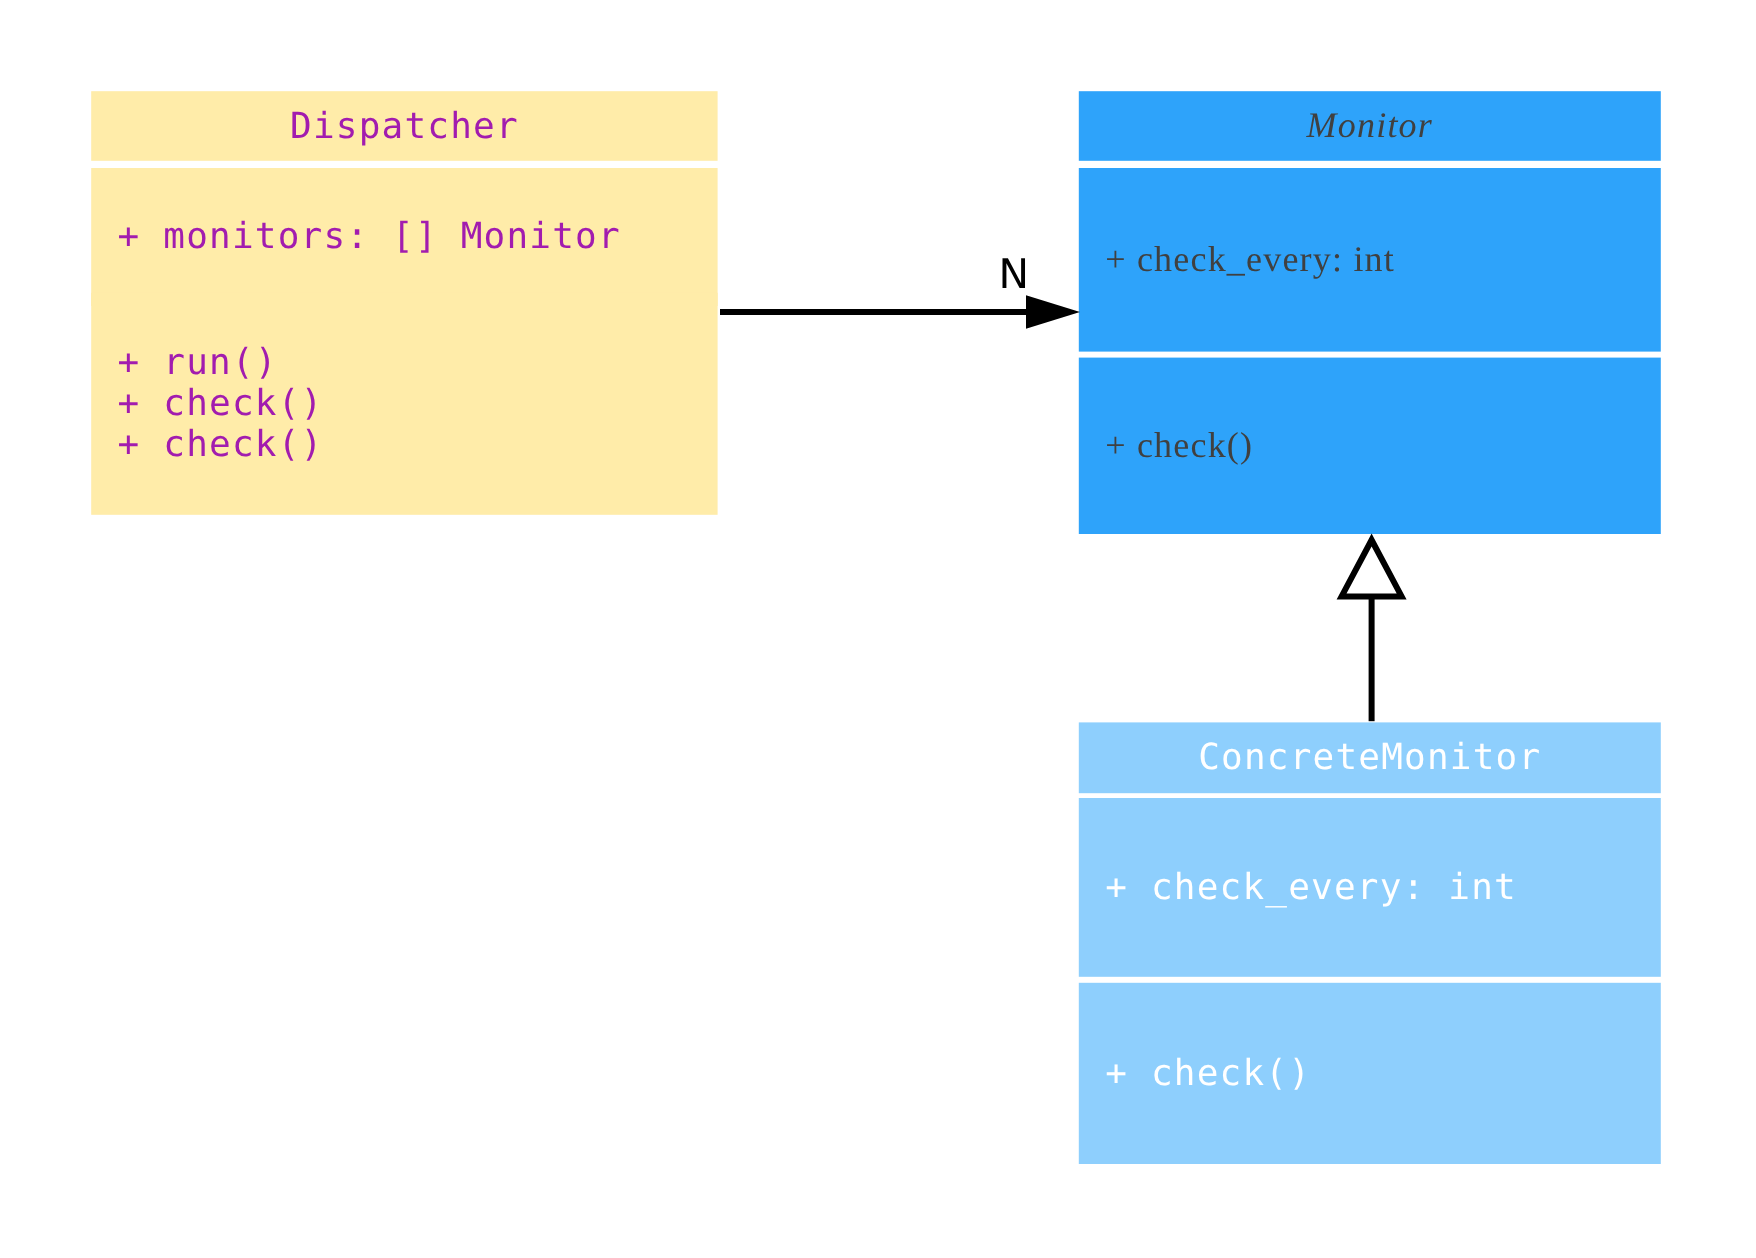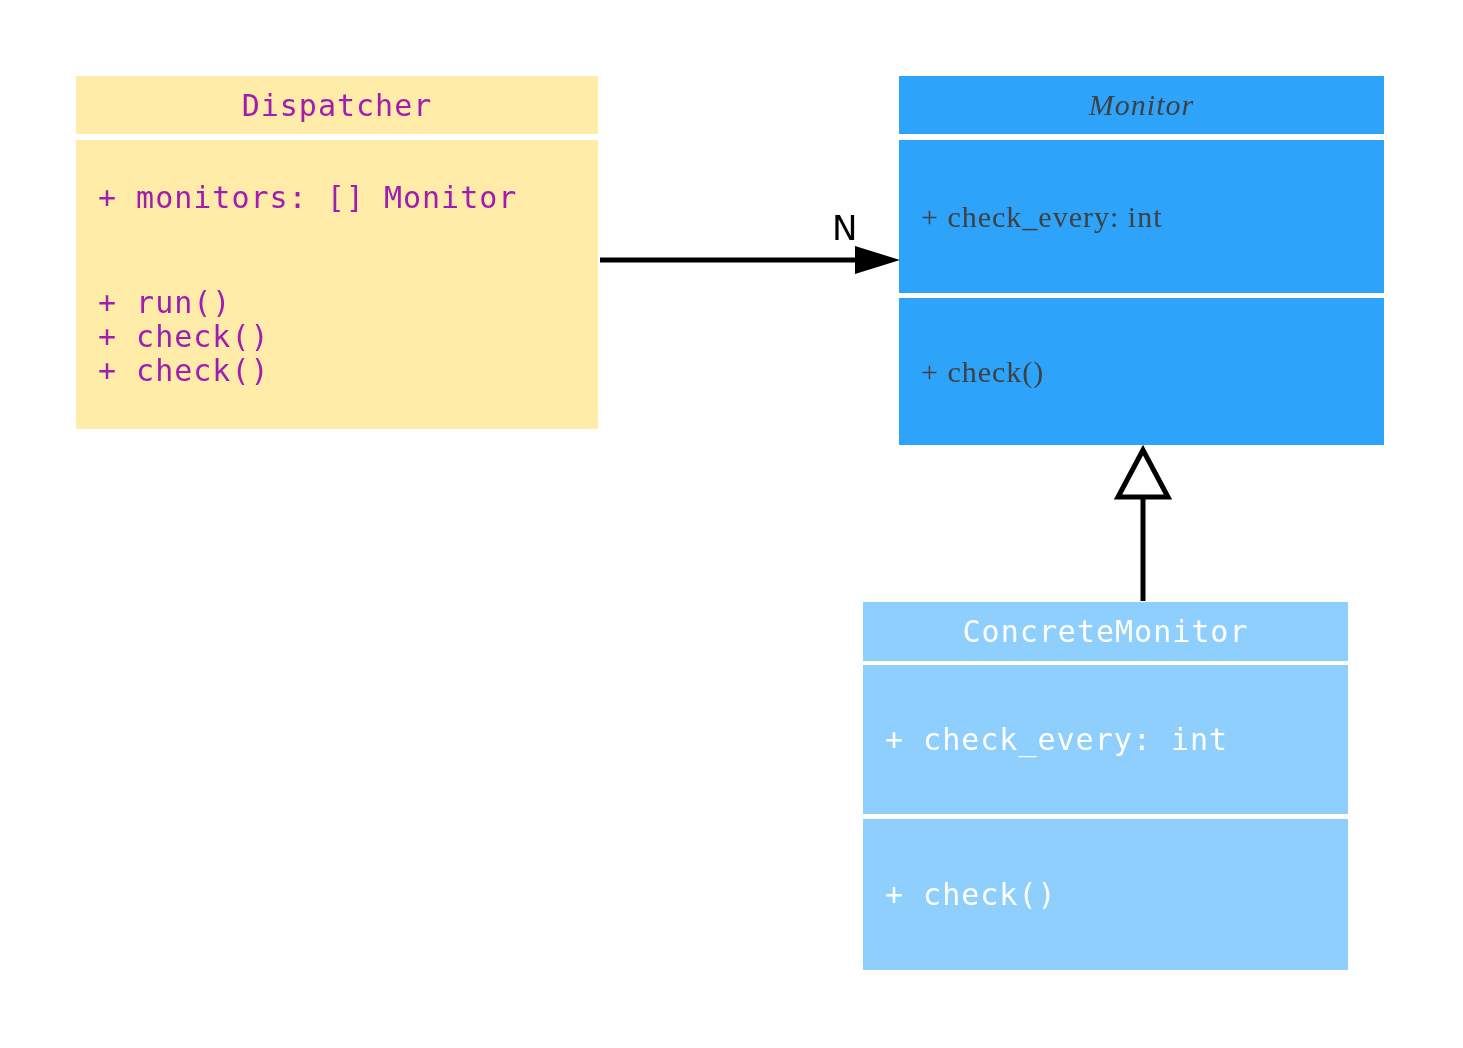--- a/index.html
+++ b/index.html
@@ -46,21 +46,21 @@
 
   
   .c-monitor { left: 899px; top: 76px; width: 485px; height: 369px; color: #404040; font-family: Liberation Serif, serif; }
   .c-monitor .uml-section { width: 485px; background: #2EA3FA; }
   .c-monitor .s-title   { top: 0;     height: 58px;  }
   .c-monitor .s-attrs   { top: 64px;  height: 153px; }
   .c-monitor .s-methods { top: 222px; height: 147px; }
   .abstract-title { font-style: italic; }
 
   
-  .c-concrete { left: 863px; top: 602px; width: 485px; height: 368px; color: #ffffff; }
+  .c-concrete { left: 899px; top: 602px; width: 485px; height: 368px; color: #ffffff; }
   .c-concrete .uml-section { width: 485px; background: #8ECFFD; }
   .c-concrete .s-title   { top: 0;     height: 59px;  }
   .c-concrete .s-attrs   { top: 63px;  height: 149px; }
   .c-concrete .s-methods { top: 217px; height: 151px; }
 
   .edge-layer {
     position: absolute;
     left: 0;
     top: 0;
     width: 1463px;

